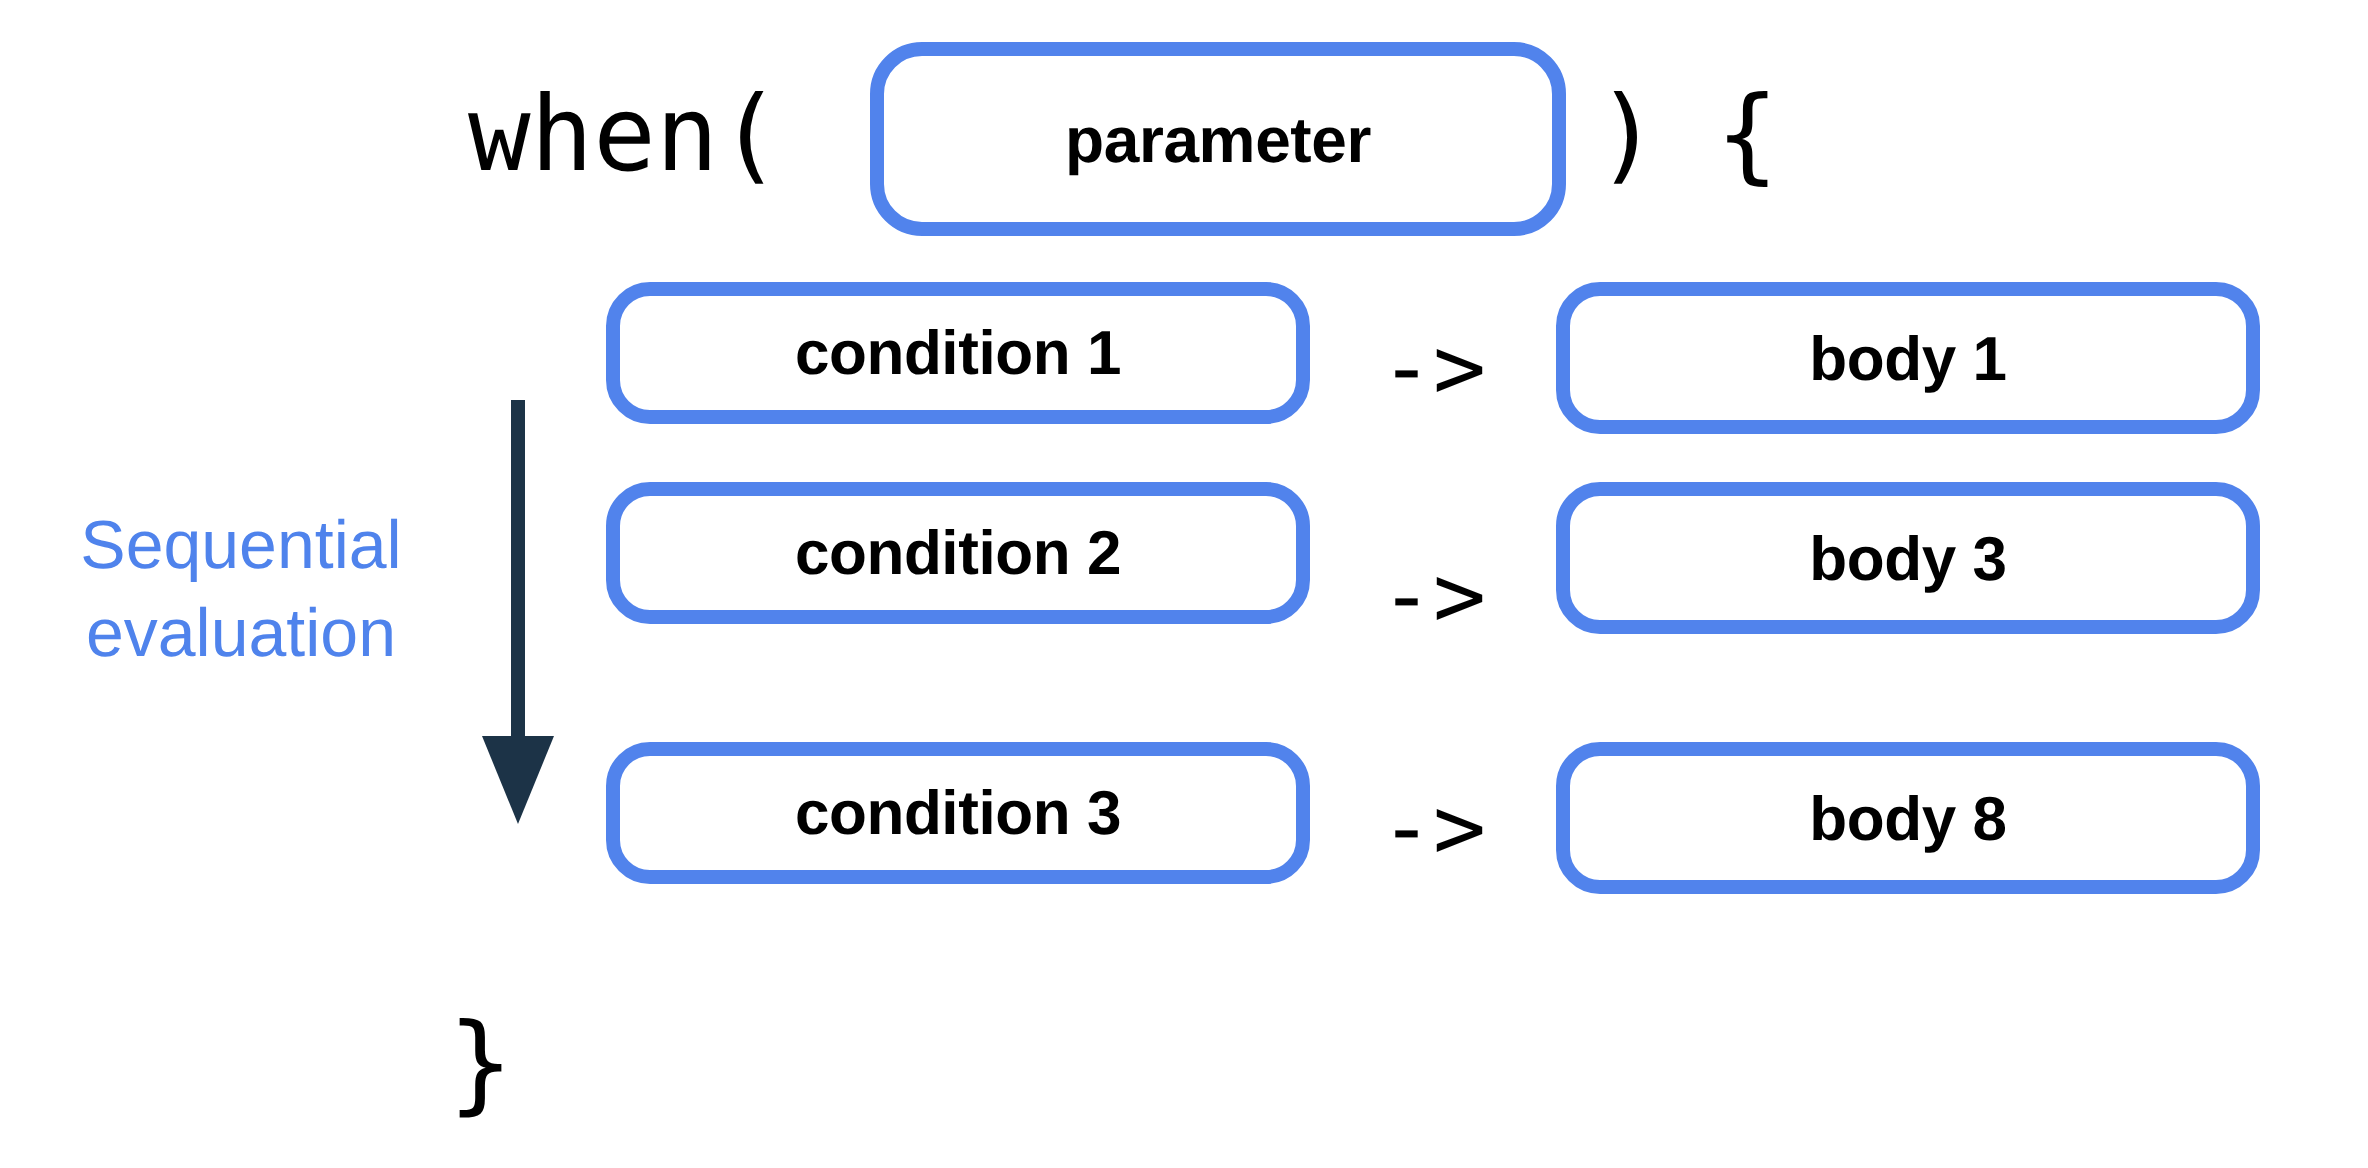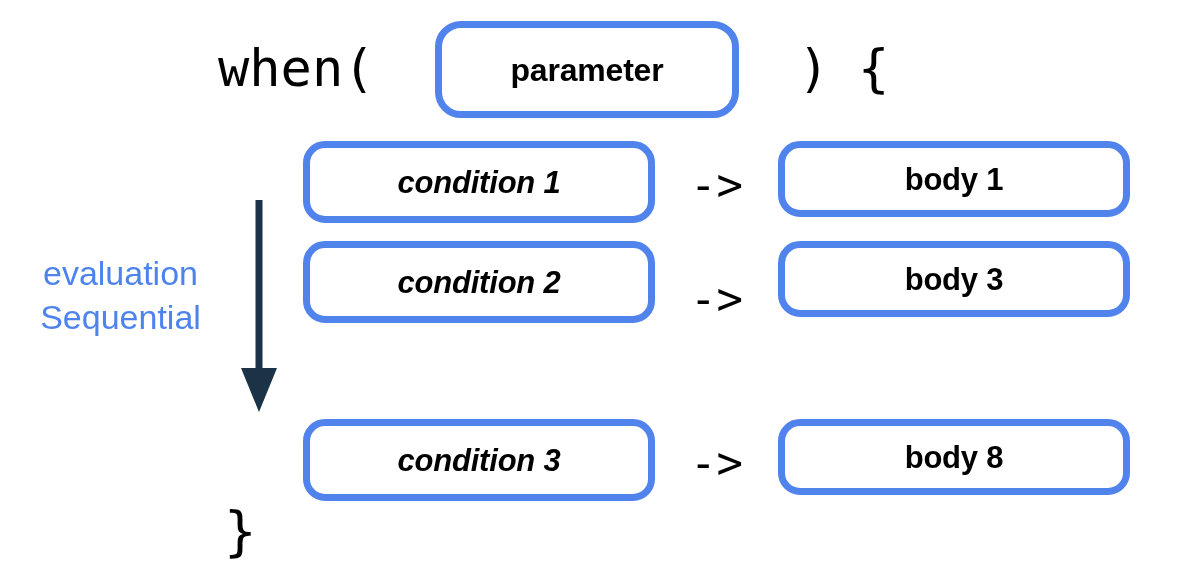--- a/index.html
+++ b/index.html
@@ -19,21 +19,21 @@
   
   .code {
     position: absolute;
     font-family: "DejaVu Sans Mono", "Liberation Mono", monospace;
     font-size: 52px;
     font-weight: 400;
     color: #000000;
     line-height: 1;
     white-space: pre;
   }
-  #code-when  { left: 218px; top: 42px; }
+  #code-when  { left: 234px; top: 42px; }
   #code-paren { left: 798px; top: 42px; }
   #code-brace-open { left: 858px; top: 42px; }
   #code-brace-close { left: 224px; top: 505px; font-size: 54px; }
 
   
   .rbox {
     position: absolute;
     box-sizing: border-box;
     background: #ffffff;
     border: 7px solid #5183ec;
@@ -46,30 +46,30 @@
     font-family: "Liberation Sans", sans-serif;
     font-weight: bold;
     font-size: 31px;
     color: #000000;
     letter-spacing: -0.2px;
     line-height: 1;
     white-space: nowrap;
   }
 
   #box-parameter {
-    left: 435px; top: 21px; width: 304px; height: 97px;
+    left: 435px; top: 21px; width: 348px; height: 97px;
     border-radius: 26px;
   }
   #box-parameter .label { font-size: 32px; }
 
-  .cond-box { left: 303px; width: 352px; height: 82px; font-style: italic; }
+  .cond-box { left: 303px; width: 352px; height: 71px; }
   .body-box { left: 778px; width: 352px; height: 76px; }
   .row-1 { top: 141px; }
   .row-2 { top: 241px; justify-content: center; }
-  .row-3 { top: 371px; margin-top: 48px; }
+  .row-3 { top: 371px; }
 
   
   .maps-to {
     position: absolute;
     left: 655px;
     width: 123px;
     height: 87px;
     display: flex;
     align-items: center;
     justify-content: center;
@@ -112,22 +112,22 @@
 
   <div class="rbox" id="box-parameter">
     <span class="label">parameter</span>
   </div>
 
   <div class="code" id="code-paren">)</div>
 
   <div class="code" id="code-brace-open">{</div>
 
   <div id="seq-label">
+    <div>Sequential</div>
     <div>evaluation</div>
-    <div>Sequential</div>
   </div>
 
   <svg id="seq-arrow" viewBox="0 0 62 225">
     <line x1="31" y1="10" x2="31" y2="190" stroke="#1c3347" stroke-width="7"></line>
     <polygon points="31,222 13,178 49,178" fill="#1c3347"></polygon>
   </svg>
 
   <div class="rbox cond-box row-1">
     <span class="label">condition 1</span>
   </div>

